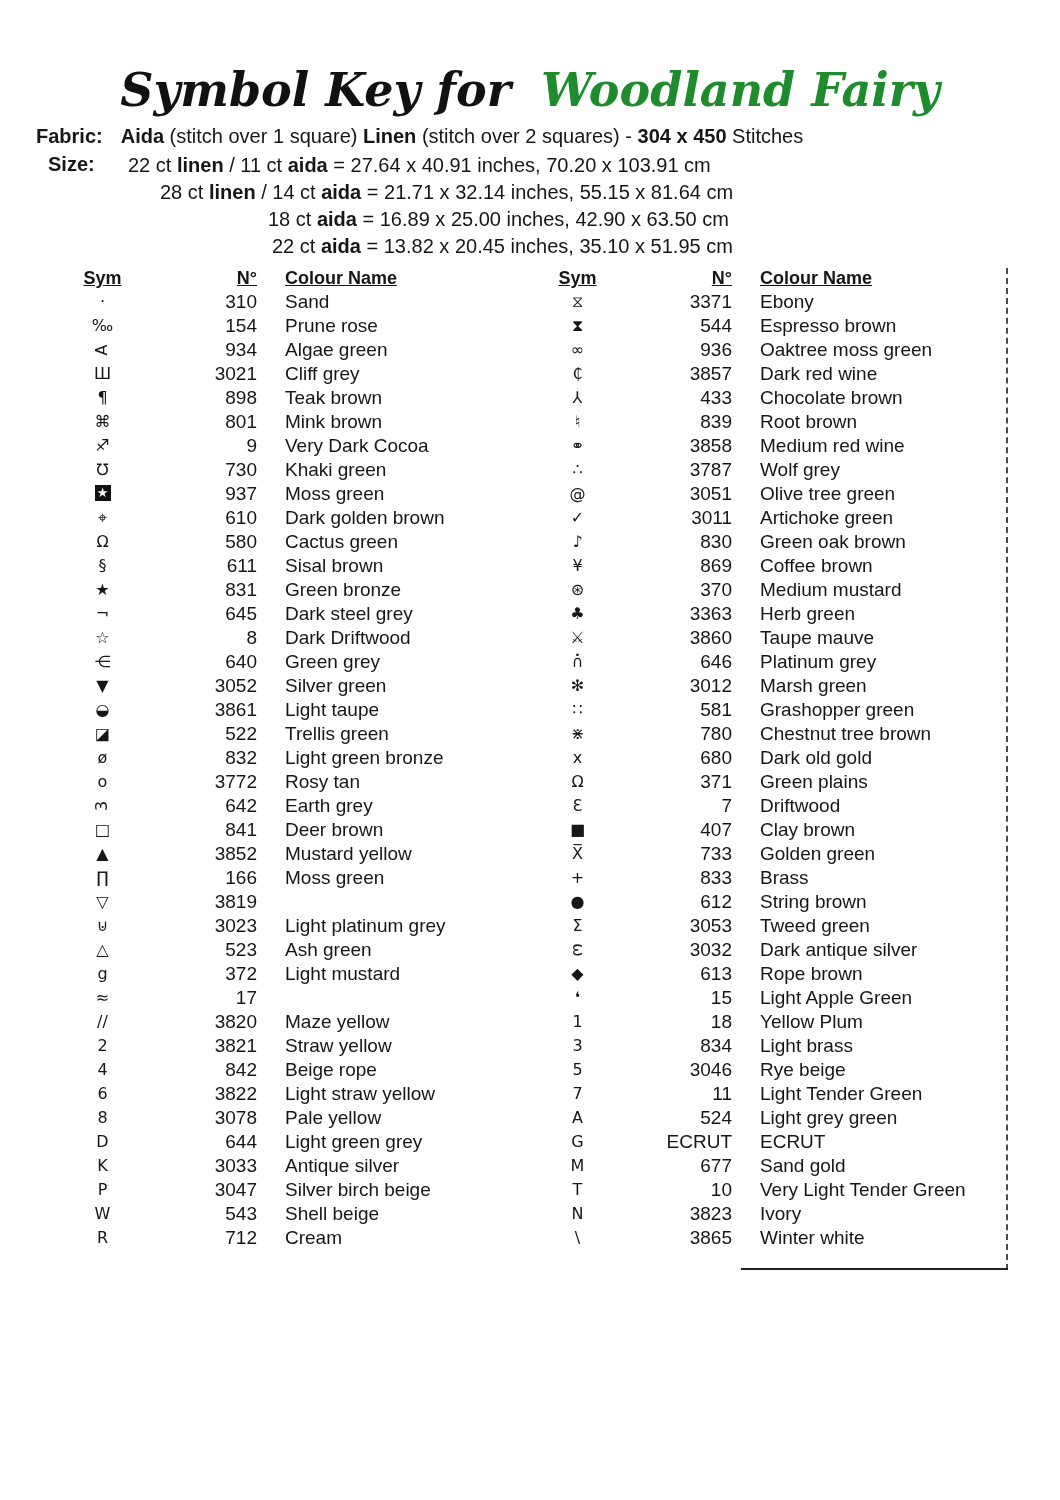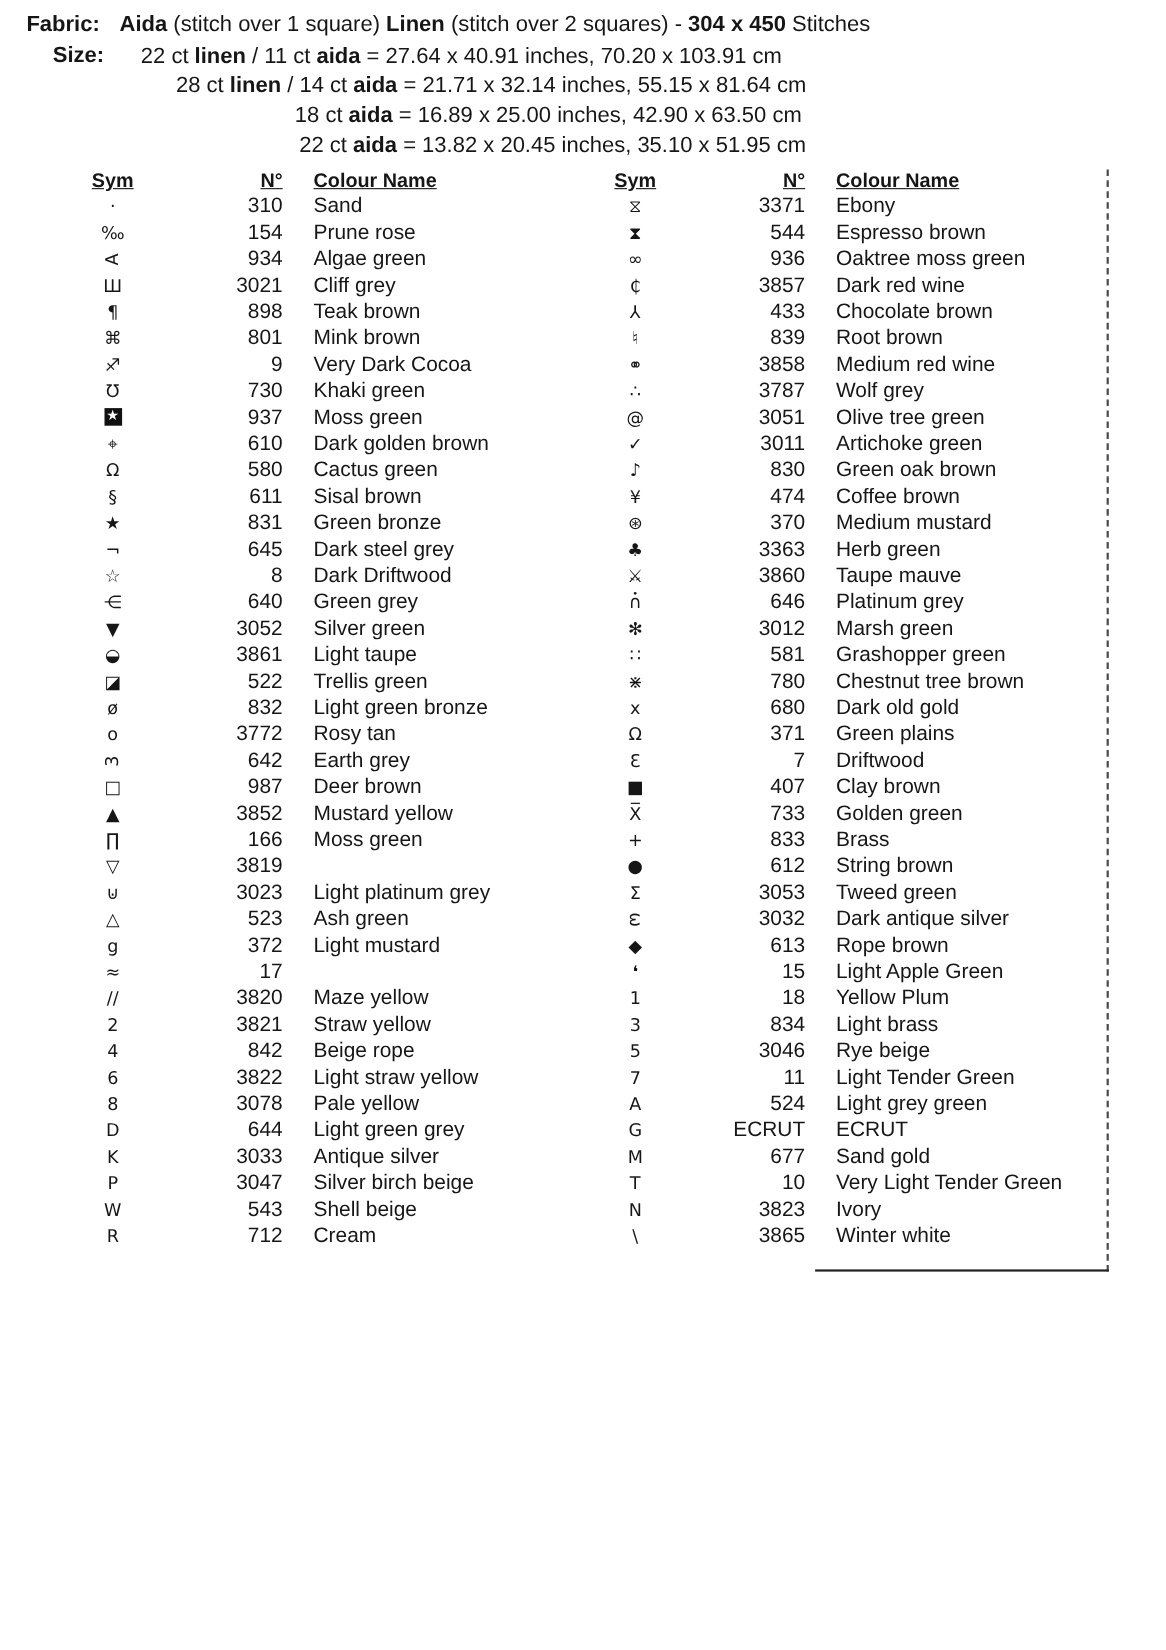--- a/index.html
+++ b/index.html
@@ -2,21 +2,21 @@
 <html><head>
 <meta charset="utf-8">
 <style>
   html,body{margin:0;padding:0;background:#e8e8e8;}
   .page{width:1060px;height:1500px;background:#ffffff;margin:0 auto;position:relative;
         font-family:"Liberation Sans",sans-serif;color:#161616;overflow:hidden;}
   .title{margin:66px 0 0 0;text-align:center;font-family:"DejaVu Serif",serif;
          font-style:italic;font-weight:bold;font-size:46px;line-height:48px;white-space:nowrap;}
   .title .t-black{color:#111;}
   .title .t-green{margin-left:14px;}
-  .fabric-line{margin-top:10px;padding-left:24px;font-size:20px;line-height:24px;}
+  .fabric-line{margin-top:10px;padding-left:36px;font-size:20px;line-height:24px;}
   .b{font-weight:bold;}
   .lbl{font-weight:bold;margin-right:18px;}
   .size-block{position:relative;margin-top:4px;font-size:20px;}
   .size-lbl{position:absolute;left:48px;top:1px;}
   .size-line{line-height:27px;white-space:nowrap;}
   .sl0{margin-left:128px;}
   .sl1{margin-left:160px;}
   .sl2{margin-left:268px;}
   .sl3{margin-left:272px;}
   .tables{display:flex;margin:6px 0 0 60px;align-items:flex-end;}
@@ -39,20 +39,24 @@
   .cap-dot{position:relative;}
   .cap-dot::after{content:"•";position:absolute;left:50%;top:1px;transform:translateX(-50%);
                   font-size:9px;line-height:9px;}
   .vline{position:absolute;top:2px;bottom:0;right:0;border-right:2px dashed #4a4a4a;}
   .bline{position:absolute;left:206px;right:0;bottom:0;border-bottom:2px solid #222;}
 </style>
 </head>
 <body>
 
 <div class="page">
+  <h1 class="title">
+    <span class="t-black">Symbol Key for</span>
+    <span class="t-green" id="title-green" style="color: rgb(30, 139, 45);">Woodland Fairy</span>
+  </h1>
 
   <div class="fabric-line">
     <span class="lbl">Fabric:</span><span id="fabric-segs"><span class="b">Aida</span><span>  (stitch over 1 square)   </span><span class="b">Linen</span><span>  (stitch over 2 squares) -  </span><span class="b">304 x 450</span><span> Stitches</span></span>
   </div>
 
   <div class="size-block">
     <span class="size-lbl b">Size:</span>
     <div id="size-lines">
         <div class="size-line sl0"><span>22 ct </span><span class="b">linen</span><span> / 11 ct </span><span class="b">aida</span><span> = 27.64 x 40.91 inches, 70.20 x 103.91 cm</span></div>
         <div class="size-line sl1"><span>28 ct </span><span class="b">linen</span><span> / 14 ct </span><span class="b">aida</span><span> = 21.71 x 32.14 inches, 55.15 x 81.64 cm</span></div>
@@ -173,21 +177,21 @@
           <span class="col-n">3772</span>
           <span class="col-name">Rosy tan</span>
         </div>
         <div class="row">
           <span class="col-sym"><span class="sym-g rot270">3</span></span>
           <span class="col-n">642</span>
           <span class="col-name">Earth grey</span>
         </div>
         <div class="row">
           <span class="col-sym"><span class="sym-g">□</span></span>
-          <span class="col-n">987</span>
+          <span class="col-n">841</span>
           <span class="col-name">Deer brown</span>
         </div>
         <div class="row">
           <span class="col-sym"><span class="sym-g">▲</span></span>
           <span class="col-n">3852</span>
           <span class="col-name">Mustard yellow</span>
         </div>
         <div class="row">
           <span class="col-sym"><span class="sym-g">∏</span></span>
           <span class="col-n">166</span>
@@ -325,21 +329,21 @@
           <span class="col-n">3011</span>
           <span class="col-name">Artichoke green</span>
         </div>
         <div class="row">
           <span class="col-sym"><span class="sym-g">♪</span></span>
           <span class="col-n">830</span>
           <span class="col-name">Green oak brown</span>
         </div>
         <div class="row">
           <span class="col-sym"><span class="sym-g">¥</span></span>
-          <span class="col-n">474</span>
+          <span class="col-n">869</span>
           <span class="col-name">Coffee brown</span>
         </div>
         <div class="row">
           <span class="col-sym"><span class="sym-g">⊛</span></span>
           <span class="col-n">370</span>
           <span class="col-name">Medium mustard</span>
         </div>
         <div class="row">
           <span class="col-sym"><span class="sym-g">♣</span></span>
           <span class="col-n">3363</span>

